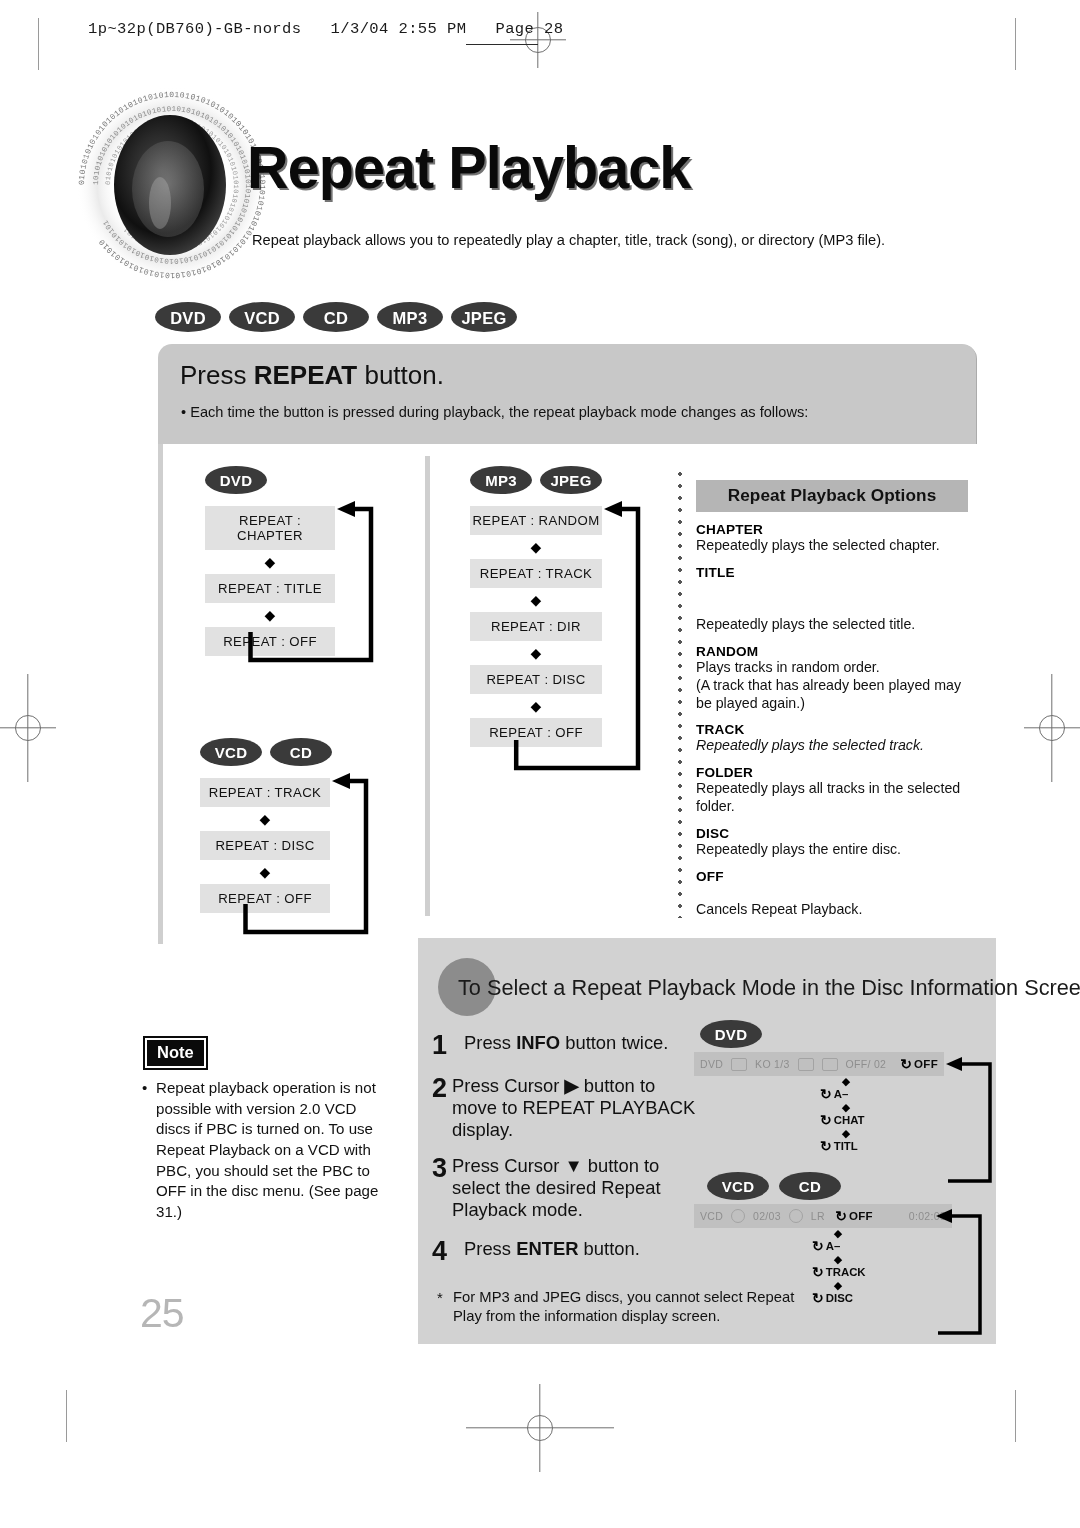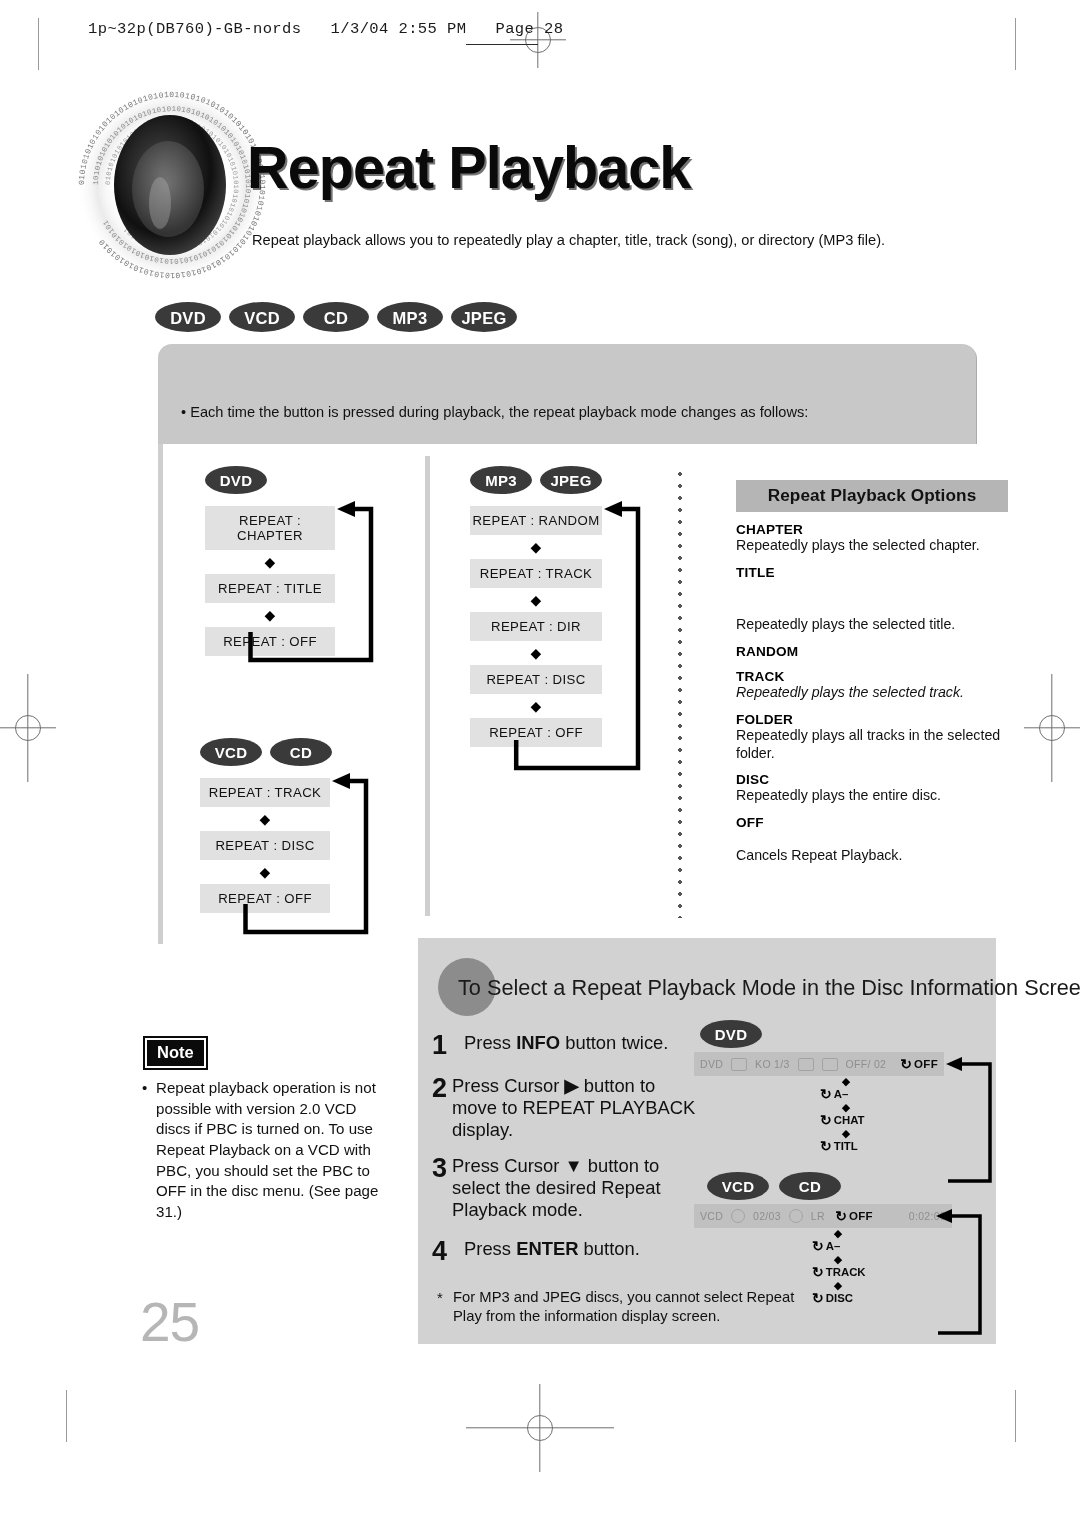--- a/index.html
+++ b/index.html
@@ -133,21 +133,21 @@
     padding: 7px 0 7px 0;
     width: 130px;
   }
   .fdiamond {
     width: 130px; text-align: center; font-size: 14px; line-height: 18px; color:#000;
     padding: 3px 0;
   }
   .loop-svg { position: absolute; left: 0; top: 0; pointer-events: none; }
 
   
-  .opt-panel { position: absolute; left: 736px; top: 480px; width: 272px; }
+  .opt-panel { position: absolute; left: 696px; top: 480px; width: 272px; }
   .opt-title {
     background: #b5b5b5; color: #111; font-weight: bold; font-size: 17.2px;
     text-align: center; padding: 5px 0 6px; letter-spacing: 0.1px;
   }
   .opt-term { font-weight: bold; font-size: 13.6px; margin-top: 10px; letter-spacing: 0.2px; }
   .opt-def { font-size: 14.2px; line-height: 1.26; color: #111; }
 
   
   .note-tag {
     position: absolute; left: 143px; top: 1036px;
@@ -157,21 +157,21 @@
   .note-body {
     position: absolute; left: 142px; top: 1078px; width: 250px;
     font-size: 15.1px; line-height: 1.37; color: #111;
   }
   .note-body .bul { position: absolute; left: 0; top: 0; }
   .note-body .txt { display: block; padding-left: 14px; }
 
   
   .page-no {
     position: absolute; left: 140px; top: 1290px;
-    font-size: 55px; color: #b6b6b6; font-weight: normal; letter-spacing: -1px;
+    font-size: 41px; color: #b6b6b6; font-weight: normal; letter-spacing: -1px;
   }
 
   
   .lower-panel {
     position: absolute; left: 418px; top: 938px; width: 578px; height: 406px;
     background: #d2d2d2;
   }
   .lower-circle {
     position: absolute; left: 438px; top: 958px; width: 58px; height: 58px;
     border-radius: 50%; background: #8c8c8c;
@@ -289,20 +289,23 @@
 
 <div class="badge-row" id="top-badges">
     <div class="badge badge-lg">DVD</div>
     <div class="badge badge-lg">VCD</div>
     <div class="badge badge-lg">CD</div>
     <div class="badge badge-lg">MP3</div>
     <div class="badge badge-lg">JPEG</div>
   </div>
 
 <div class="cmd-panel">
+  <div class="cmd-title">
+    <span>Press </span><b>REPEAT</b><span> button.</span>
+  </div>
   <div class="cmd-bullet">• Each time the button is pressed during playback, the repeat playback mode changes as follows:</div>
 </div>
 
 <div class="body-panel"></div>
 <div class="vdiv"></div>
 <div class="dotdiv"></div>
 
 <div class="flow" style="left:205px; top:466px;" id="flow-dvd">
     <div class="badge-row-sm">
       <div class="badge badge-sm">DVD</div>
@@ -359,20 +362,22 @@
   </div>
 
 <div class="opt-panel">
   <div class="opt-title">Repeat Playback Options</div>
   <div id="opt-list">
       <div class="opt-term">CHAPTER</div>
       <div class="opt-def" style="white-space: pre-line;">Repeatedly plays the selected chapter.</div>
       <div class="opt-term">TITLE</div>
       <div class="opt-def" style="white-space: pre-line; margin-top: 36px;">Repeatedly plays the selected title.</div>
       <div class="opt-term">RANDOM</div>
+      <div class="opt-def" style="white-space: pre-line;">Plays tracks in random order.
+(A track that has already been played may be played again.)</div>
       <div class="opt-term">TRACK</div>
       <div class="opt-def" style="white-space: pre-line; font-style: italic;">Repeatedly plays the selected track.</div>
       <div class="opt-term">FOLDER</div>
       <div class="opt-def" style="white-space: pre-line;">Repeatedly plays all tracks in the selected folder.</div>
       <div class="opt-term">DISC</div>
       <div class="opt-def" style="white-space: pre-line;">Repeatedly plays the entire disc.</div>
       <div class="opt-term">OFF</div>
       <div class="opt-def" style="white-space: pre-line; margin-top: 17px;">Cancels Repeat Playback.</div>
     </div>
 </div>

